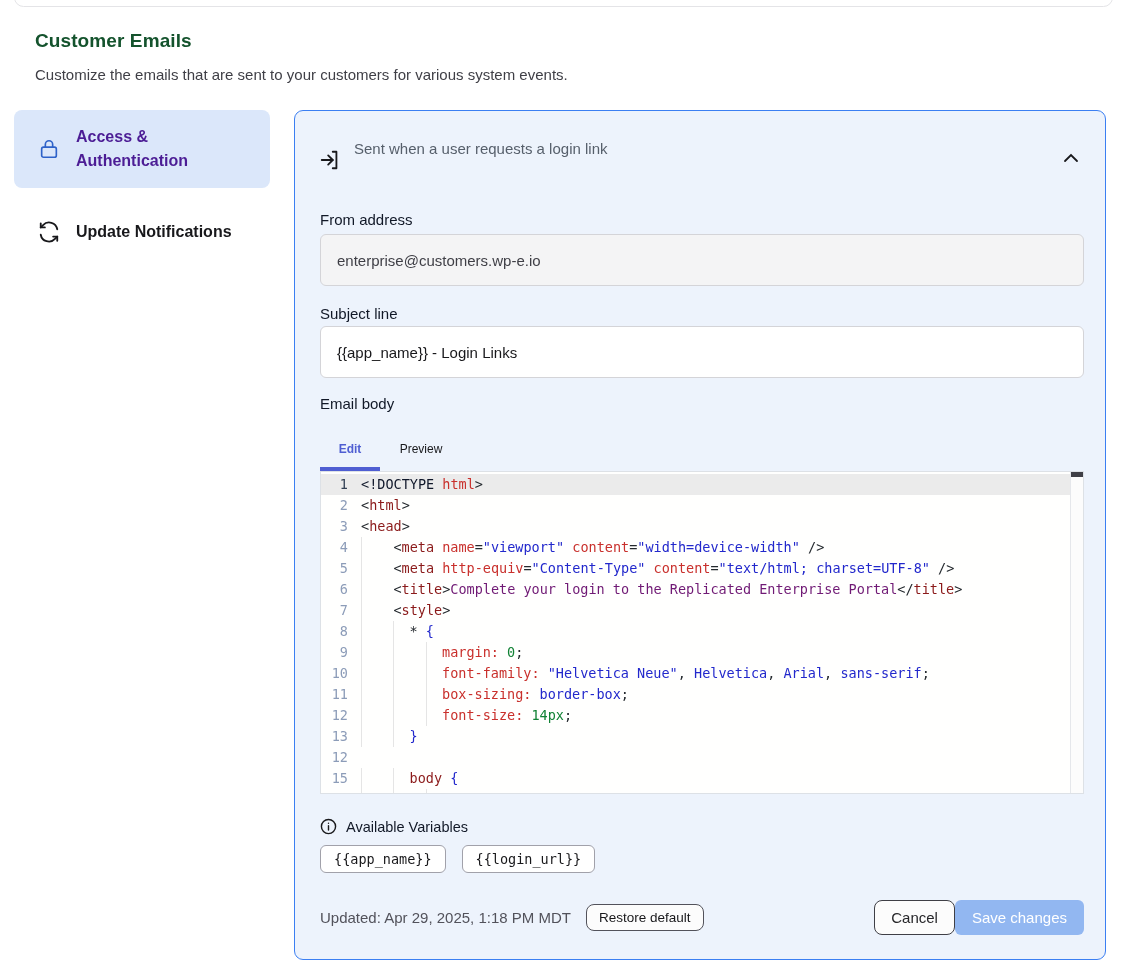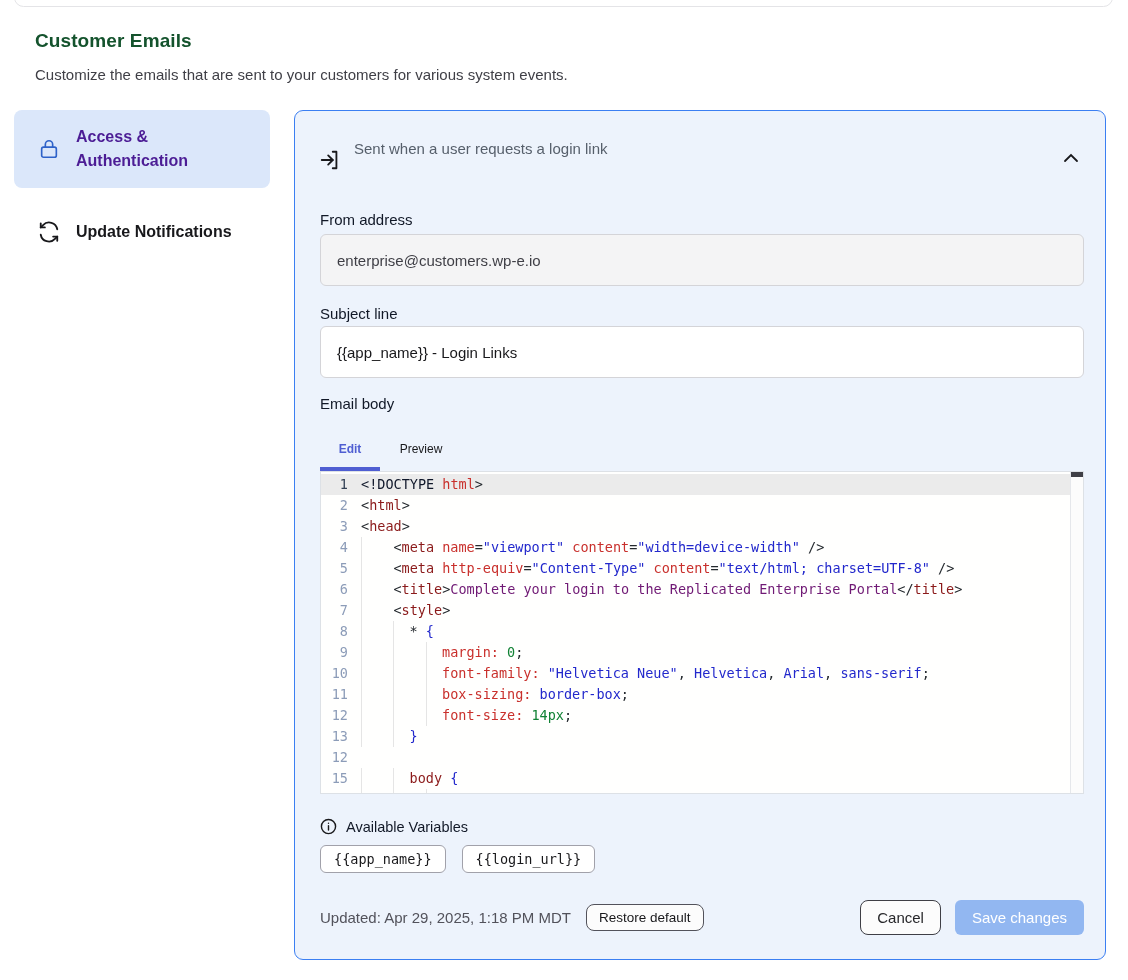--- a/index.html
+++ b/index.html
@@ -106,21 +106,21 @@
     padding: 5px 12px; font-size: 13.5px; color: #18181b; cursor: pointer;
     font-family: "Liberation Sans", sans-serif;
   }
   .footer-spacer { flex: 1; }
   .btn-cancel {
     background: #fcfcfc; border: 1px solid #3f3f46; border-radius: 8px;
     padding: 8px 16px; font-size: 15px; color: #27272a; cursor: pointer;
     font-family: "Liberation Sans", sans-serif;
   }
   .btn-save {
-    margin-left: 14px; background: #92b7f1; border: none; border-radius: 6px;
+    margin-left: 0; background: #92b7f1; border: none; border-radius: 6px;
     padding: 9px 17px; font-size: 15px; color: #ffffff; cursor: pointer;
     font-family: "Liberation Sans", sans-serif;
   }
 </style>
 </head>
 <body>
 
 <div class="top-divider"></div>
 
 <div class="page-title">Customer Emails</div>

